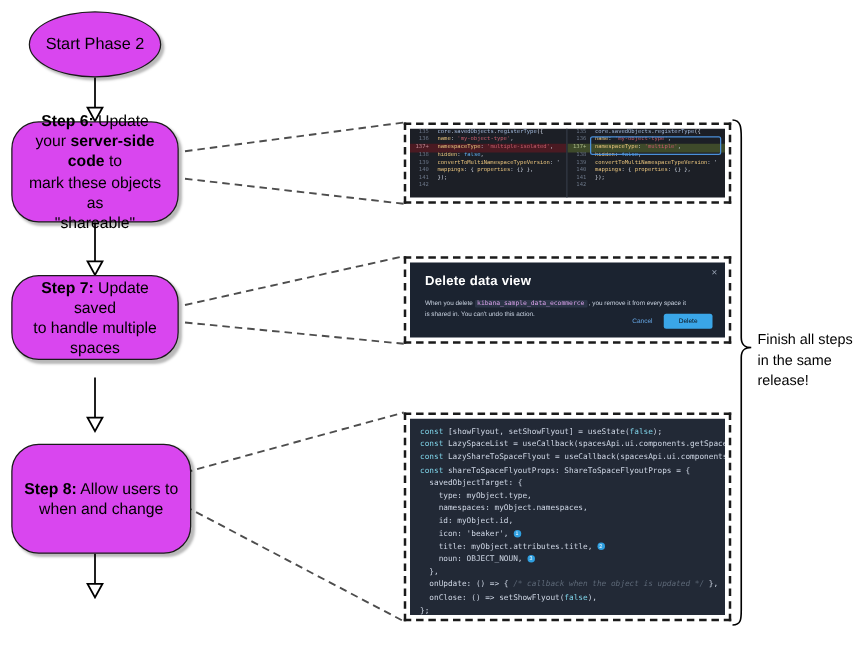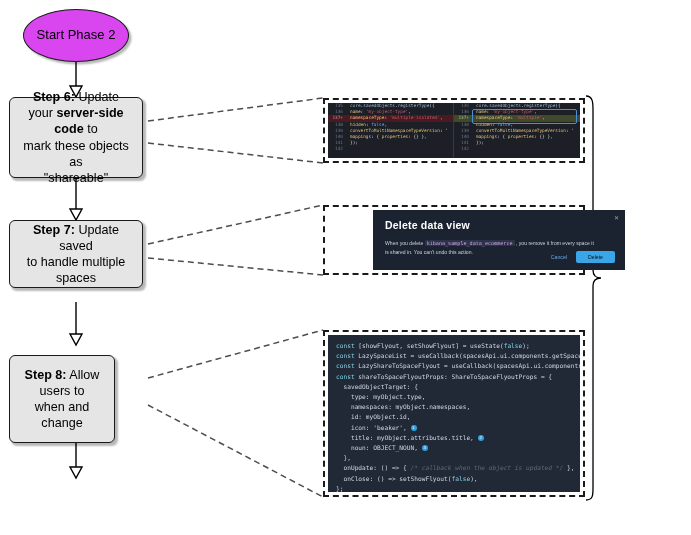--- a/index.html
+++ b/index.html
@@ -4,21 +4,21 @@
 <style>
   html,body{margin:0;padding:0;background:#ffffff;}
   body{width:691px;height:535px;font-family:"Liberation Sans",sans-serif;-webkit-font-smoothing:antialiased;}
   #canvas{position:relative;width:691px;height:535px;overflow:hidden;background:#fff;}
 
   
   .node{position:absolute;box-sizing:border-box;display:flex;align-items:center;justify-content:center;
         text-align:center;color:#000;line-height:1.28;}
   .terminator{background:#d946ef;border:1.6px solid #1a1a1a;border-radius:50%;font-size:13px;
         box-shadow:2.5px 2.5px 2px rgba(0,0,0,.28);}
-  .process{background:#e5e5e5;border:1.6px solid #1a1a1a;border-radius:6px;font-size:12.6px;
+  .process{background:#d946ef;border:1.6px solid #1a1a1a;border-radius:22px;font-size:12.6px;
         box-shadow:2.5px 2.5px 2px rgba(0,0,0,.28);padding:4px 5px;}
   .process b{font-weight:bold;}
 
   
   .layer{position:absolute;left:0;top:0;width:691px;height:535px;overflow:visible;}
   .arrowline{stroke:#000;stroke-width:1.4px;fill:none;}
   .dash{stroke:#4d4d4d;stroke-width:1.5px;fill:none;stroke-dasharray:6 4;}
   .brace{stroke:#000;stroke-width:1.3px;fill:none;}
 
   
@@ -35,21 +35,21 @@
   .drow.del{background:#4a1a22;}
   .drow.del .dnum{color:#c08a93;}
   .drow.add{background:#3e4a2a;}
   .drow.add .dnum{color:#aebb8c;} .tk-p{color:#9fb6d8;} .tk-s{color:#c45b6a;}
   .tk-b{color:#61afef;} .tk-f{color:#e5c07b;}
   .addbox{position:absolute;left:18px;top:6px;right:3px;height:13px;border:1px solid #4a90d9;border-radius:2px;
         pointer-events:none;}
 
   
   .modal{width:100%;height:100%;background:#1b2330;position:relative;box-sizing:border-box;padding:9px 12px 8px 12px;
-        color:#dfe5ef;margin-left:45px;}
+        color:#dfe5ef;}
   .modal-title{font-size:10.5px;font-weight:bold;color:#ffffff;letter-spacing:.2px;}
   .modal-close{position:absolute;right:6px;top:4px;font-size:6px;color:#98a2b3;cursor:pointer;}
   .modal-body{font-size:5.1px;line-height:1.75;color:#c9d2e0;margin-top:8px;max-width:92%;}
   .mono-chip{font-family:"DejaVu Sans Mono",monospace;background:#2a3446;color:#d6a0e8;padding:0 2px;border-radius:1px;}
   .modal-actions{position:absolute;right:10px;bottom:7px;display:flex;align-items:center;gap:9px;}
   .btn-cancel{font-size:5.2px;color:#67a9e8;cursor:pointer;}
   .btn-delete{font-size:5.2px;color:#0b1016;background:#3aa6e8;border-radius:2px;padding:3.2px 12px;cursor:pointer;}
 
   
   .codeblock{width:100%;height:100%;background:#222936;box-sizing:border-box;padding:6px 0 6px 8px;overflow:hidden;}
@@ -92,20 +92,25 @@
     <path class="dash" d="M148,258 L323,275"></path>
     <path class="dash" d="M148,378 L323,330"></path>
     <path class="dash" d="M148,405 L323,497"></path>
   </svg>
 
   <svg class="layer">
     <path class="brace" d="M586,96 C593,96 593,103 593,110 L593,270 C593,277 597,278 601,278
              C597,278 593,279 593,286 L593,488 C593,495 593,500 586,500"></path>
   </svg>
 
+  <div class="note" style="left:606px;top:264px;width:82px;">
+    <div>Finish all steps</div>
+    <div>in the same</div>
+    <div>release!</div>
+  </div>
 
   <div class="node terminator" style="left:23px;top:9px;width:106px;height:53px;">
     <span>Start Phase 2</span>
   </div>
 
   <div class="node process" style="left:9px;top:97px;width:134px;height:81px;">
     <div>
       <div>
         <b>Step 6:</b><span> Update</span>
       </div>
@@ -119,21 +124,21 @@
 
   <div class="node process" style="left:9px;top:220px;width:134px;height:68px;align-items:center;">
     <div>
       <div>
         <b>Step 7:</b><span> Update saved</span>
       </div>
       <div>to handle multiple spaces</div>
     </div>
   </div>
 
-  <div class="node process" style="left:9px;top:355px;width:106px;height:88px;align-items:center;">
+  <div class="node process" style="left:9px;top:355px;width:144px;height:88px;align-items:center;">
     <div>
       <div>
         <b>Step 8:</b><span> Allow users to</span>
       </div>
       <div>when and change</div>
     </div>
   </div>
 
 
   <div class="shotframe" style="left:323px;top:98px;width:262px;height:65px;">

